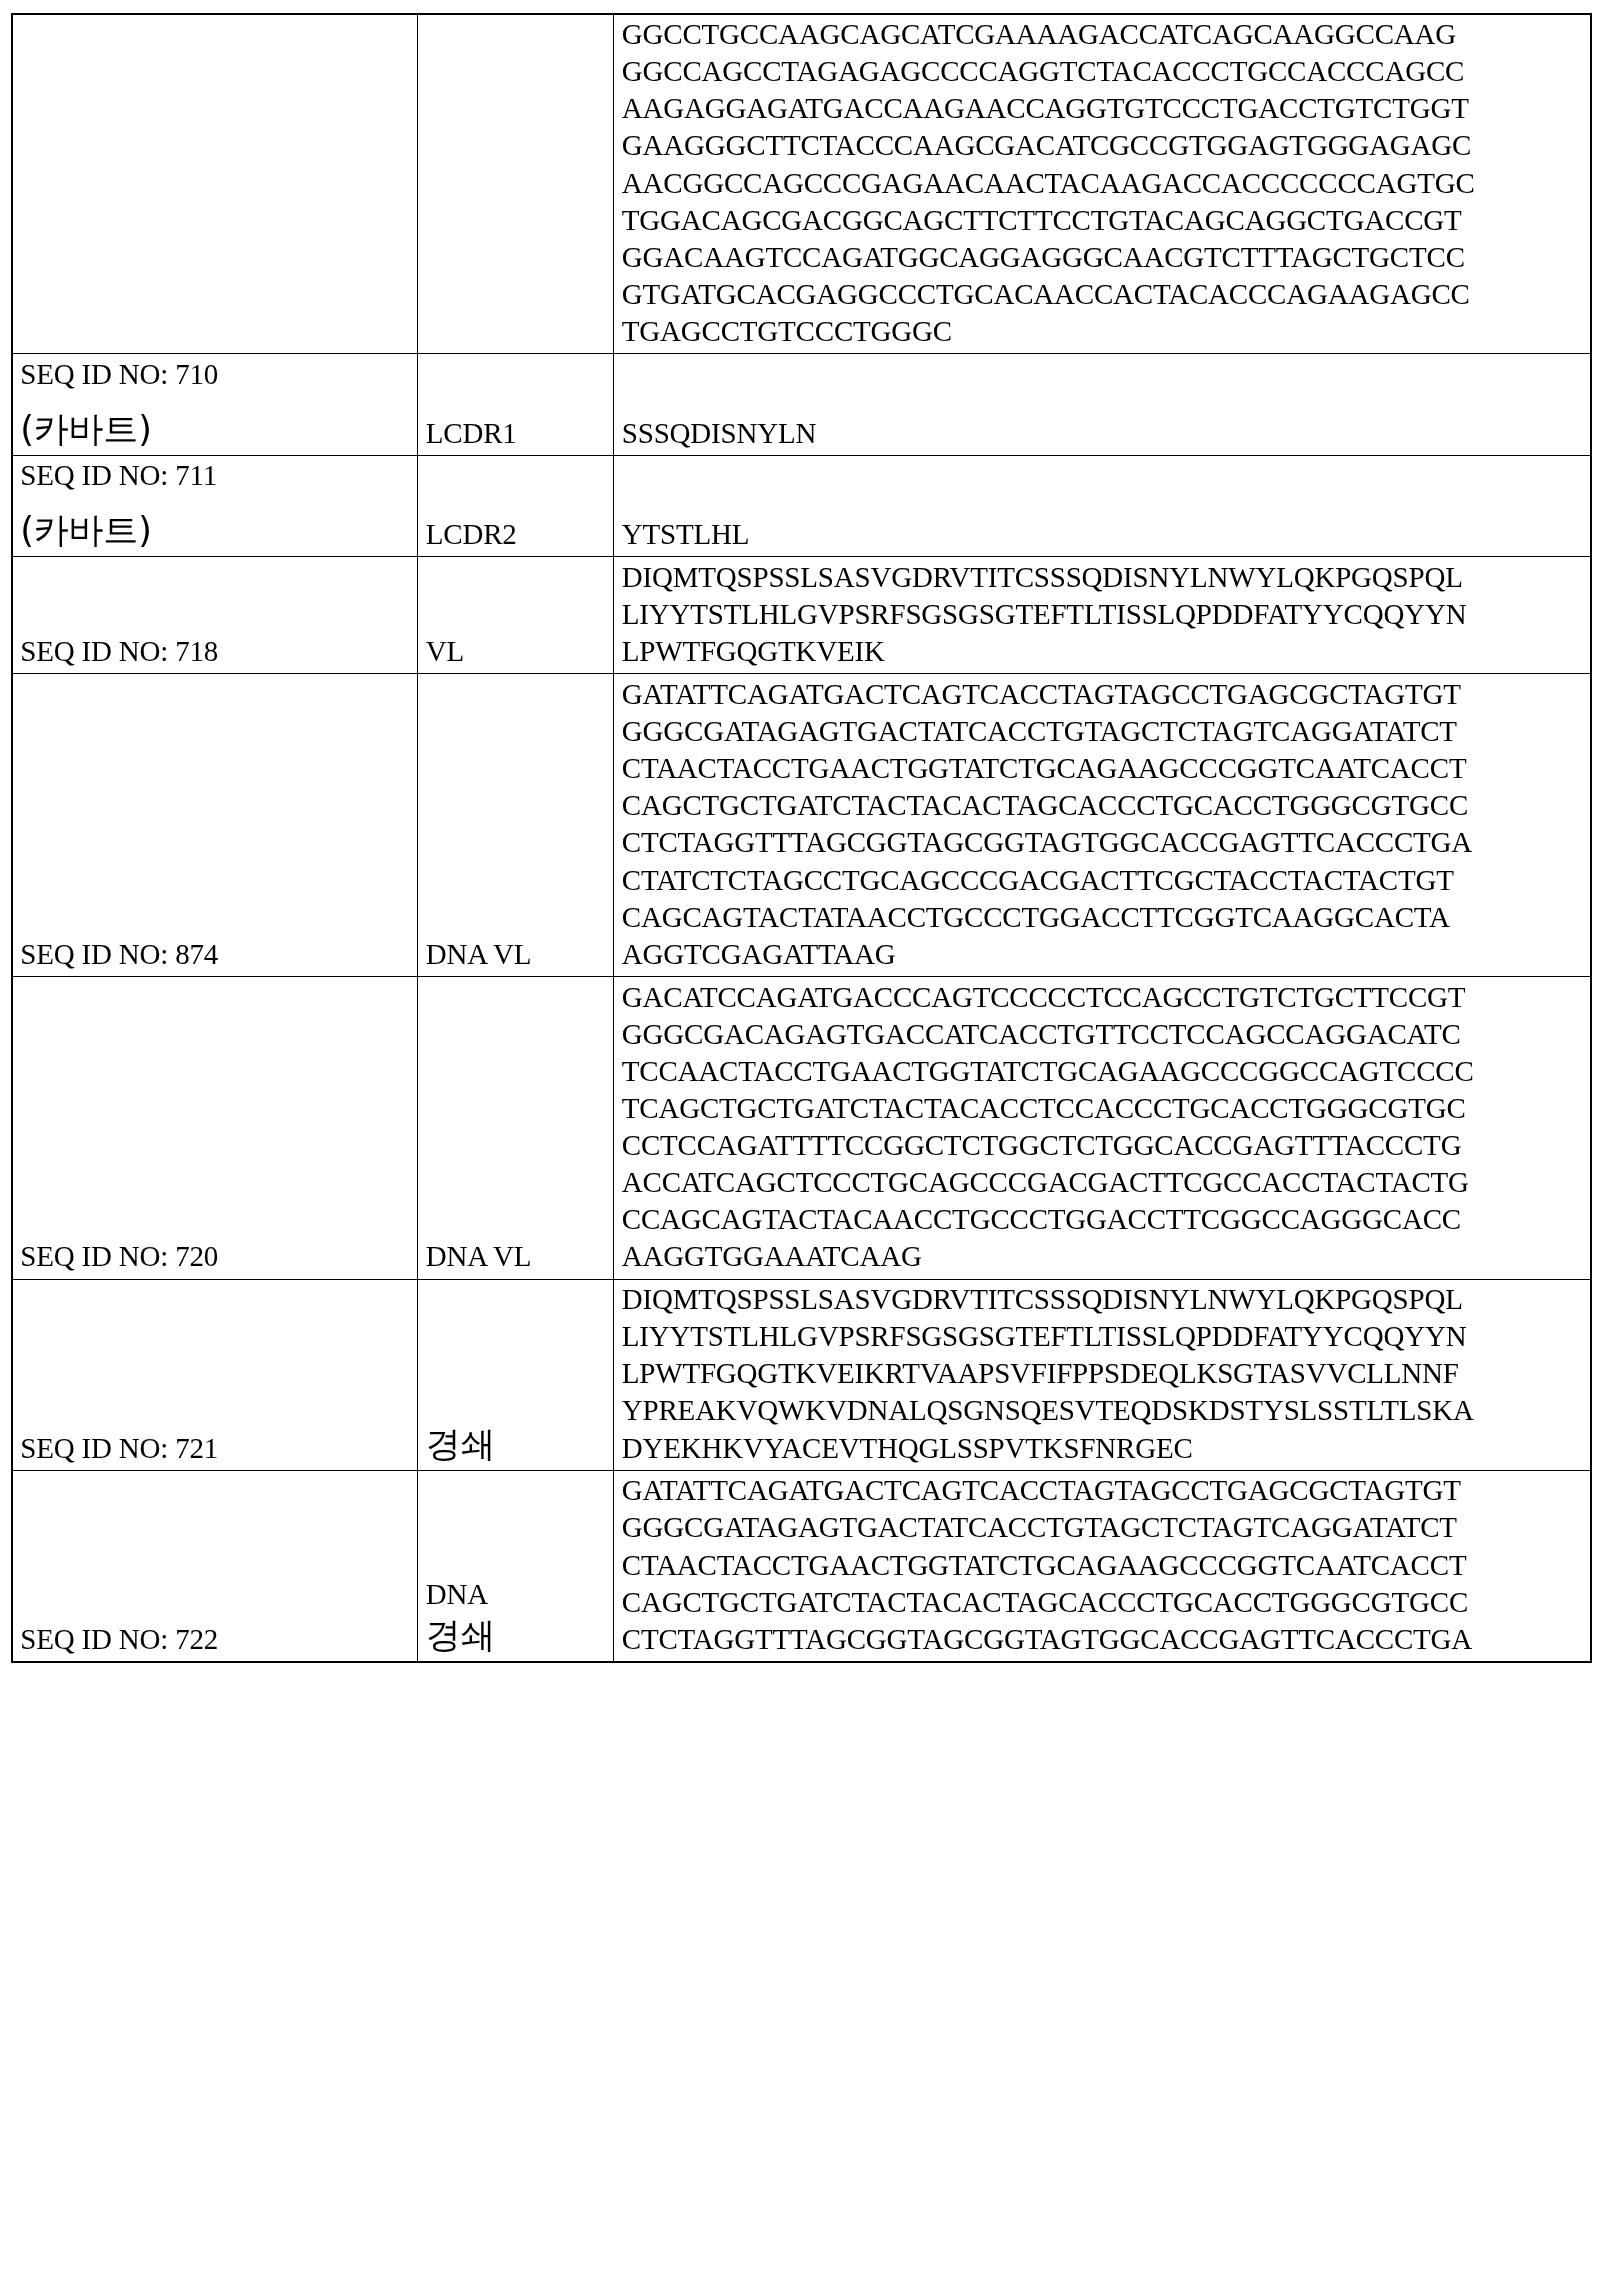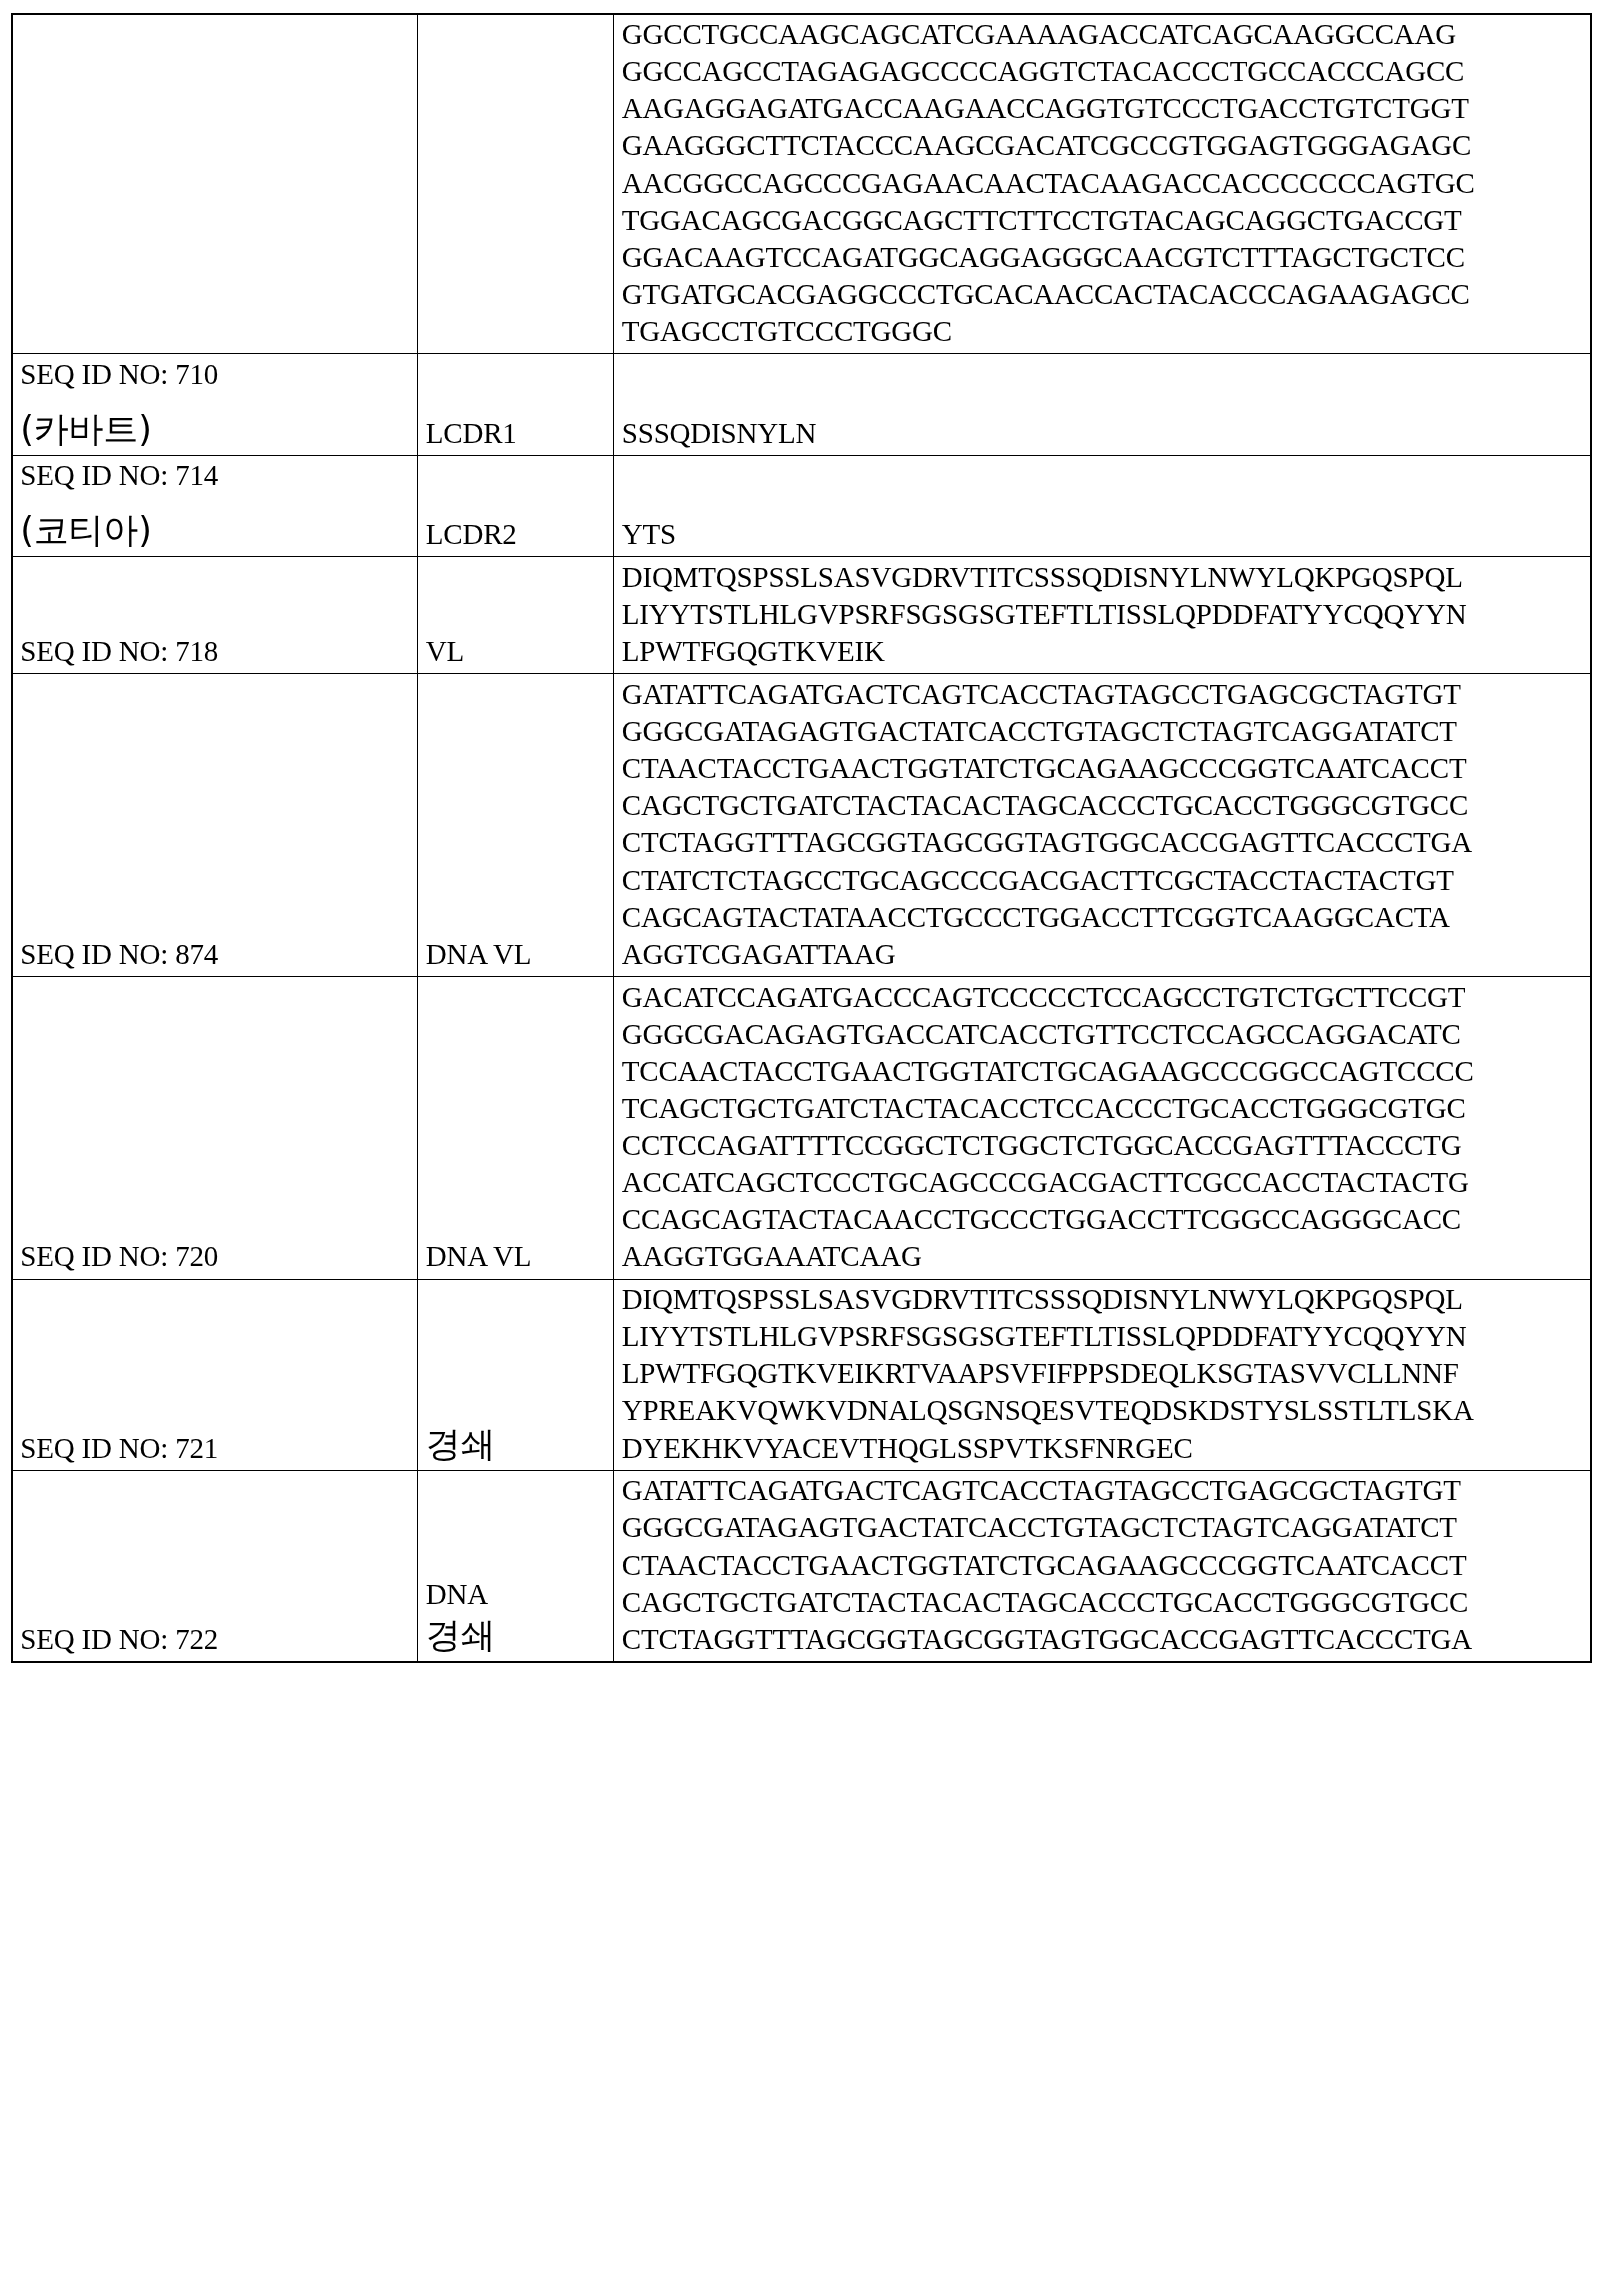--- a/index.html
+++ b/index.html
@@ -95,28 +95,28 @@
           </td>
           <td class="type-cell">
             <span class="type-line">LCDR1</span>
           </td>
           <td class="seq-cell">
             <span class="seq-line">SSSQDISNYLN</span>
           </td>
         </tr>
         <tr>
           <td class="id-cell">
-            <span class="id-line first">SEQ ID NO: 714</span>
-            <span class="id-line kr">(코티아)</span>
+            <span class="id-line first">SEQ ID NO: 711</span>
+            <span class="id-line kr">(카바트)</span>
           </td>
           <td class="type-cell">
             <span class="type-line">LCDR2</span>
           </td>
           <td class="seq-cell">
-            <span class="seq-line">YTS</span>
+            <span class="seq-line">YTSTLHL</span>
           </td>
         </tr>
         <tr>
           <td class="id-cell">
             <span class="id-line">SEQ ID NO: 718</span>
           </td>
           <td class="type-cell">
             <span class="type-line">VL</span>
           </td>
           <td class="seq-cell">

